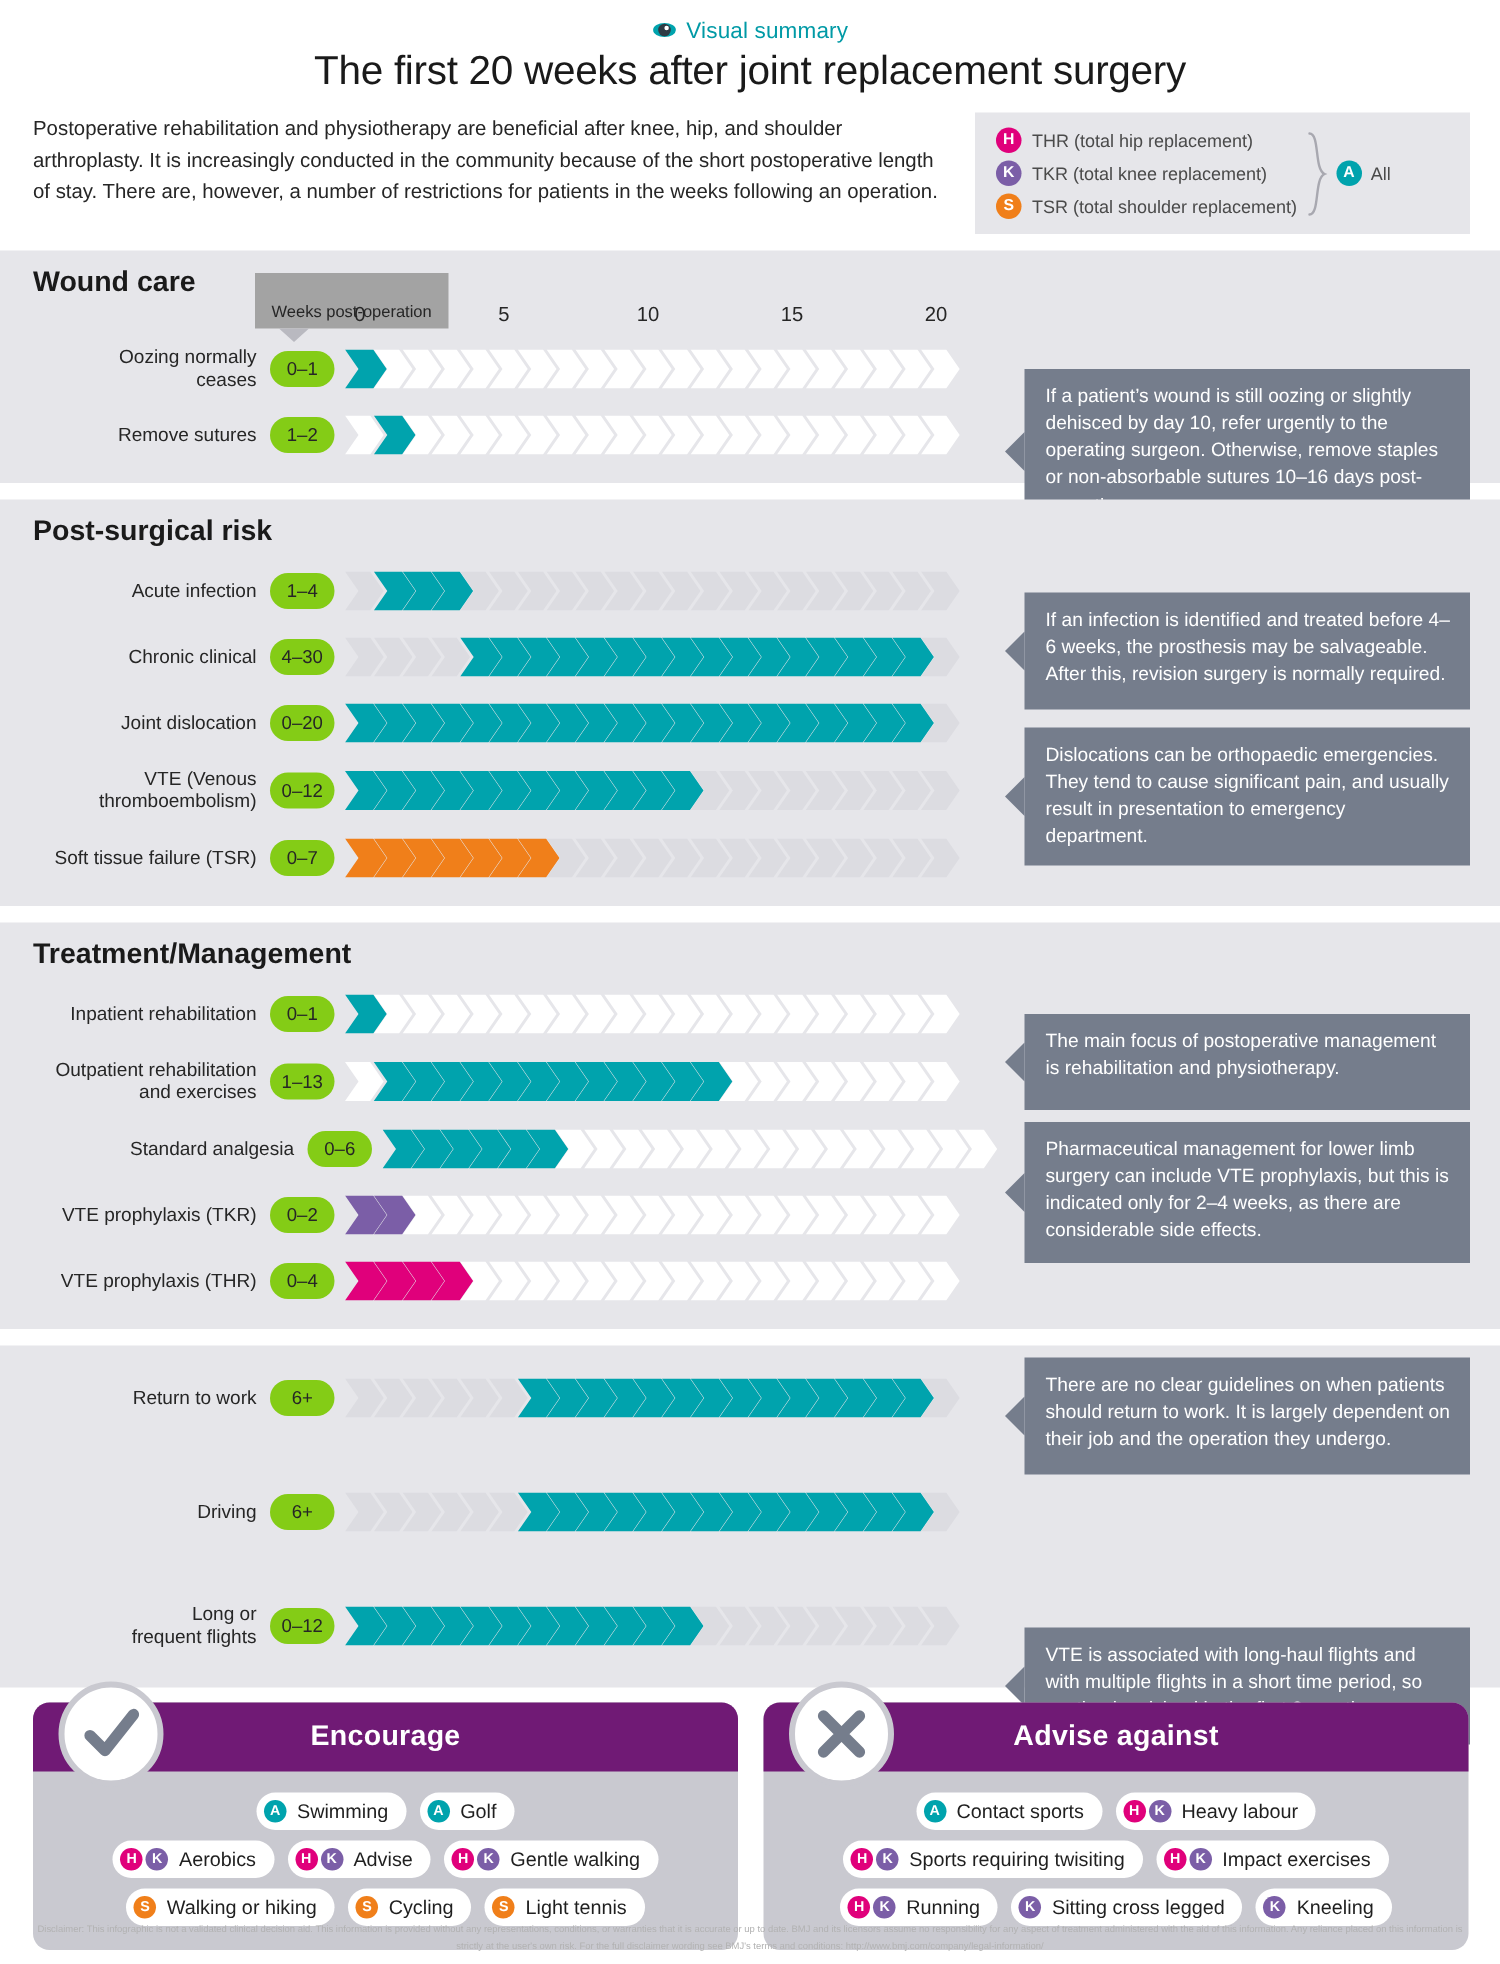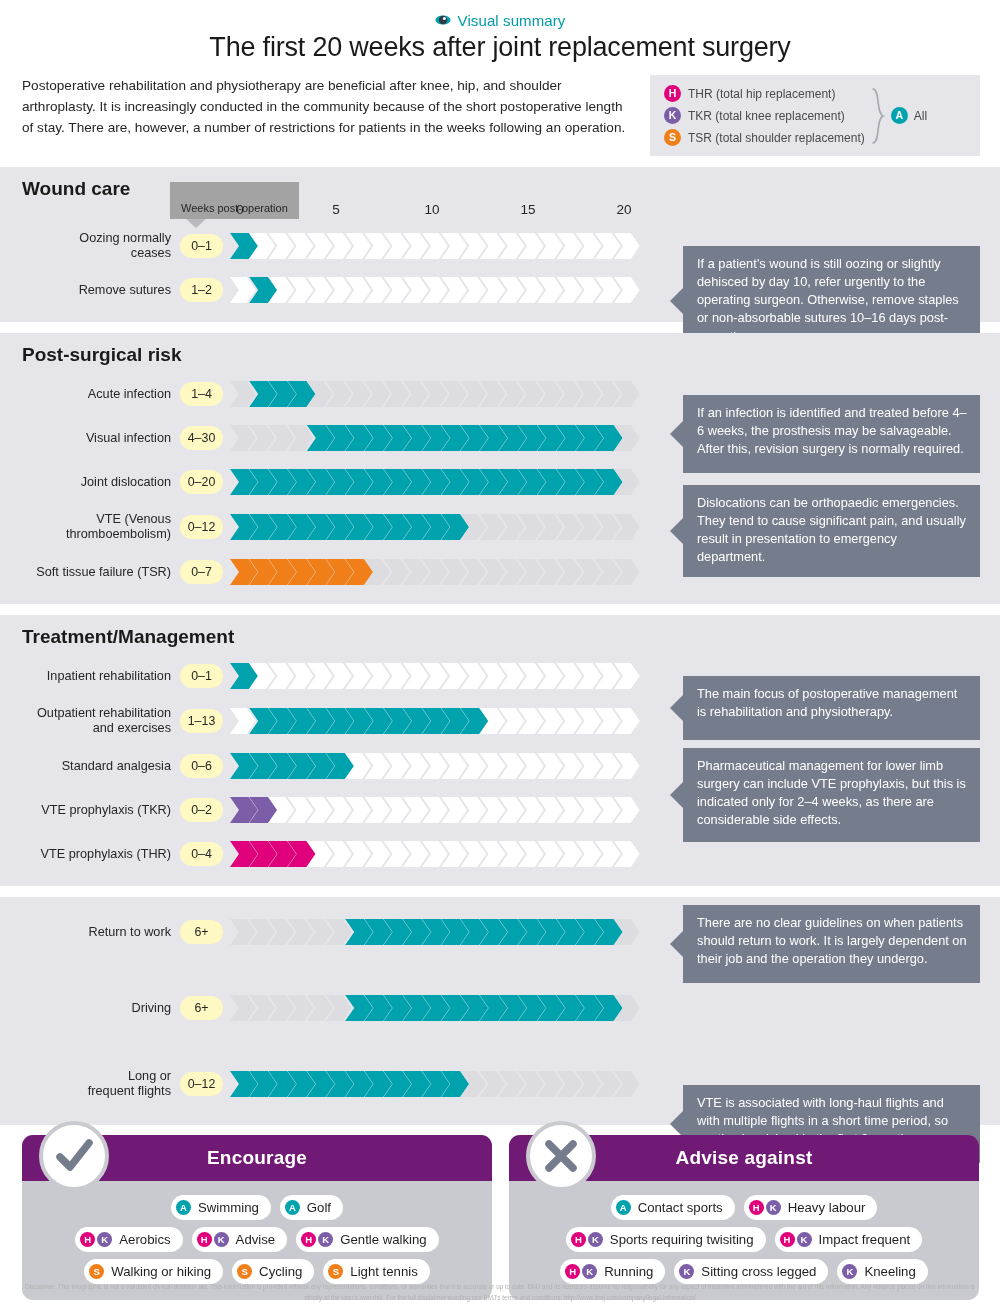--- a/index.html
+++ b/index.html
@@ -46,21 +46,21 @@
   .sec-gap { height:11px; background:#fff; }
   .sec-title { font-size:19px; font-weight:bold; color:#1a1a1a; padding:11px 0 2px 22px; }
 
   .rows { position:relative; }
   .row { position:relative; display:flex; align-items:center; }
   .row-label {
     width:180px; text-align:right; font-size:12.7px; line-height:1.18;
     color:#262626; padding-right:9px;
   }
   .pill {
-    width:43px; height:24px; border-radius:12px; background:#fef9c3;
+    width:43px; height:24px; border-radius:12px; background:#84cc16;
     display:flex; align-items:center; justify-content:center;
     font-size:12.4px; color:#262626; flex:0 0 auto;
   }
   .track { position:relative; margin-left:7px; height:26px; flex:0 0 auto; }
   .track svg { display:block; }
 
   
   .axis { position:relative; height:22px; margin-left:230px; width:430px; }
   .tick { position:absolute; top:0; font-size:13.5px; color:#262626; transform:translateX(-50%); }
 
@@ -259,21 +259,21 @@
               <path d="M288 0 L304.8 0 L313.8 13 L304.8 26 L288 26 L297 13 Z" fill="#dcdce1"></path>
               <path d="M307.2 0 L324 0 L333 13 L324 26 L307.2 26 L316.2 13 Z" fill="#dcdce1"></path>
               <path d="M326.4 0 L343.2 0 L352.2 13 L343.2 26 L326.4 26 L335.4 13 Z" fill="#dcdce1"></path>
               <path d="M345.59999999999997 0 L362.4 0 L371.4 13 L362.4 26 L345.59999999999997 26 L354.59999999999997 13 Z" fill="#dcdce1"></path>
               <path d="M364.8 0 L381.6 0 L390.6 13 L381.6 26 L364.8 26 L373.8 13 Z" fill="#dcdce1"></path>
               <path d="M384 0 L400.8 0 L409.8 13 L400.8 26 L384 26 L393 13 Z" fill="#dcdce1"></path>
             </svg>
           </div>
         </div>
         <div class="row" style="height: 44px;">
-          <div class="row-label">Visual infection</div>
+          <div class="row-label">Chronic clinical</div>
           <div class="pill">4–30</div>
           <div class="track">
             <svg width="416.2" height="26" viewBox="0 0 416.2 26">
               <path d="M0 0 L16.8 0 L25.8 13 L16.8 26 L0 26 L9 13 Z" fill="#dcdce1"></path>
               <path d="M19.2 0 L36 0 L45 13 L36 26 L19.2 26 L28.2 13 Z" fill="#dcdce1"></path>
               <path d="M38.4 0 L55.2 0 L64.2 13 L55.2 26 L38.4 26 L47.4 13 Z" fill="#dcdce1"></path>
               <path d="M57.599999999999994 0 L74.39999999999999 0 L83.39999999999999 13 L74.39999999999999 26 L57.599999999999994 26 L66.6 13 Z" fill="#dcdce1"></path>
               <path d="M76.8 0 L95.6 0 L104.6 13 L95.6 26 L76.8 26 L85.8 13 Z" fill="#00a3ad"></path>
               <path d="M96 0 L114.8 0 L123.8 13 L114.8 26 L96 26 L105 13 Z" fill="#00a3ad"></path>
               <path d="M115.19999999999999 0 L134 0 L143 13 L134 26 L115.19999999999999 26 L124.19999999999999 13 Z" fill="#00a3ad"></path>
@@ -442,21 +442,21 @@
               <path d="M268.8 0 L285.6 0 L294.6 13 L285.6 26 L268.8 26 L277.8 13 Z" fill="#ffffff"></path>
               <path d="M288 0 L304.8 0 L313.8 13 L304.8 26 L288 26 L297 13 Z" fill="#ffffff"></path>
               <path d="M307.2 0 L324 0 L333 13 L324 26 L307.2 26 L316.2 13 Z" fill="#ffffff"></path>
               <path d="M326.4 0 L343.2 0 L352.2 13 L343.2 26 L326.4 26 L335.4 13 Z" fill="#ffffff"></path>
               <path d="M345.59999999999997 0 L362.4 0 L371.4 13 L362.4 26 L345.59999999999997 26 L354.59999999999997 13 Z" fill="#ffffff"></path>
               <path d="M364.8 0 L381.6 0 L390.6 13 L381.6 26 L364.8 26 L373.8 13 Z" fill="#ffffff"></path>
               <path d="M384 0 L400.8 0 L409.8 13 L400.8 26 L384 26 L393 13 Z" fill="#ffffff"></path>
             </svg>
           </div>
         </div>
-        <div class="row" style="height: 44px;">
+        <div class="row" style="height: 44px; margin-left: 25px;">
           <div class="row-label">Standard analgesia</div>
           <div class="pill">0–6</div>
           <div class="track">
             <svg width="416.2" height="26" viewBox="0 0 416.2 26">
               <path d="M0 0 L18.8 0 L27.8 13 L18.8 26 L0 26 L9 13 Z" fill="#00a3ad"></path>
               <path d="M19.2 0 L38 0 L47 13 L38 26 L19.2 26 L28.2 13 Z" fill="#00a3ad"></path>
               <path d="M38.4 0 L57.2 0 L66.2 13 L57.2 26 L38.4 26 L47.4 13 Z" fill="#00a3ad"></path>
               <path d="M57.599999999999994 0 L76.39999999999999 0 L85.39999999999999 13 L76.39999999999999 26 L57.599999999999994 26 L66.6 13 Z" fill="#00a3ad"></path>
               <path d="M76.8 0 L95.6 0 L104.6 13 L95.6 26 L76.8 26 L85.8 13 Z" fill="#00a3ad"></path>
               <path d="M96 0 L114.8 0 L123.8 13 L114.8 26 L96 26 L105 13 Z" fill="#00a3ad"></path>
@@ -741,21 +741,21 @@
               <span class="badge sm" style="background: rgb(224, 0, 123);">H</span>
               <span class="badge sm" style="background: rgb(123, 94, 167);">K</span>
             </span>
             <span class="txt">Sports requiring twisiting</span>
           </div>
           <div class="chip">
             <span class="badges">
               <span class="badge sm" style="background: rgb(224, 0, 123);">H</span>
               <span class="badge sm" style="background: rgb(123, 94, 167);">K</span>
             </span>
-            <span class="txt">Impact frequent</span>
+            <span class="txt">Impact exercises</span>
           </div>
         </div>
         <div class="chip-row">
           <div class="chip">
             <span class="badges">
               <span class="badge sm" style="background: rgb(224, 0, 123);">H</span>
               <span class="badge sm" style="background: rgb(123, 94, 167);">K</span>
             </span>
             <span class="txt">Running</span>
           </div>

